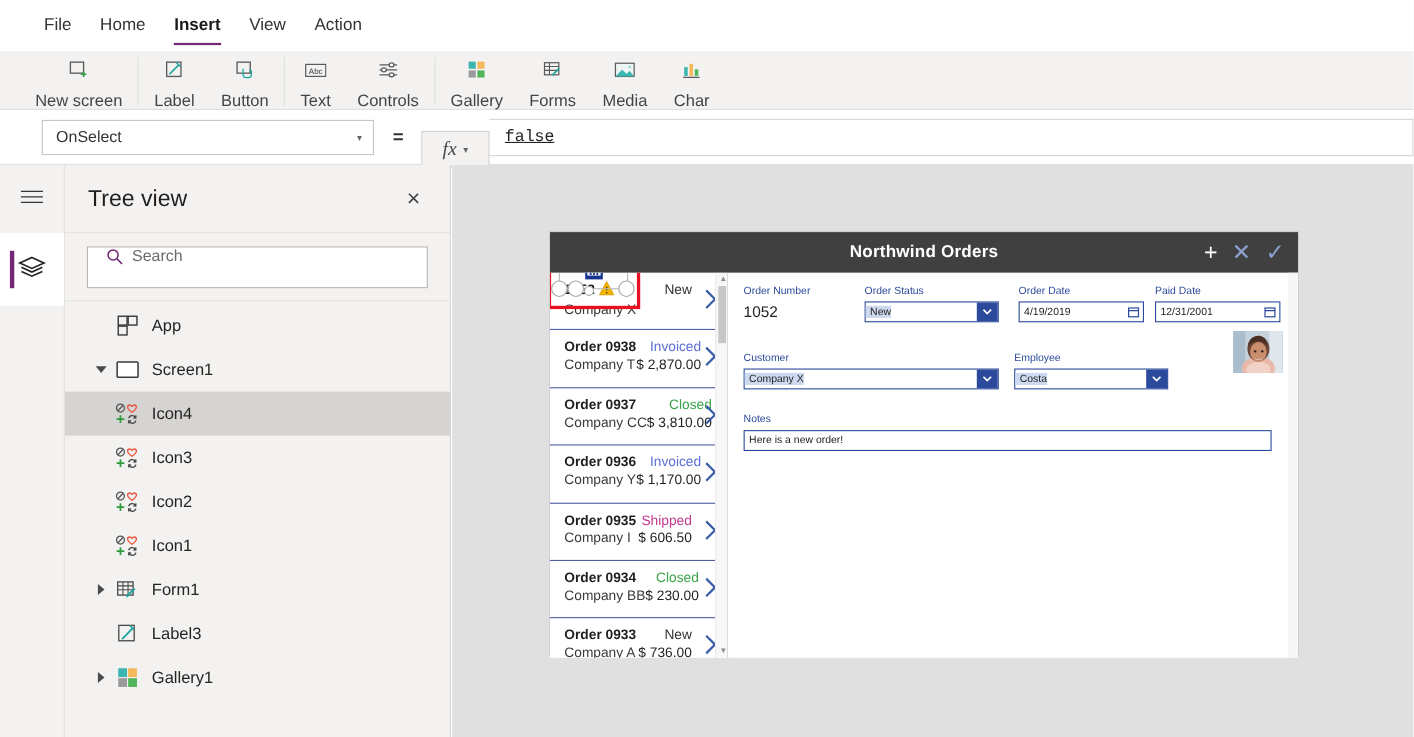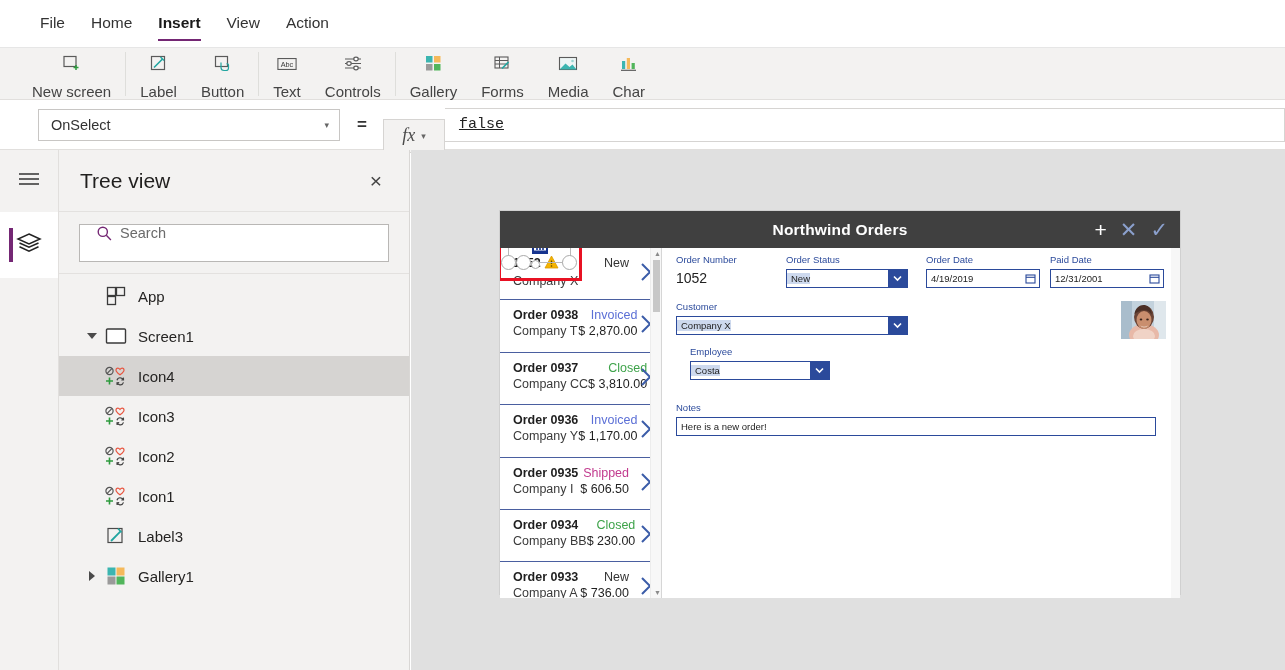--- a/index.html
+++ b/index.html
@@ -167,21 +167,21 @@
     border: 3px solid #e81123; z-index: 20;
   }
   .handle {
     position:absolute; width: 15px; height: 15px; border-radius: 50%;
     background: #ffffff; border: 1px solid #a9a9a9; z-index: 22;
   }
   .hline { position:absolute; background: #b9b9b9; z-index: 21; }
   .trash-ico { position:absolute; z-index: 23; }
 
   
-  .formpane { flex: 1; background: #ffffff; padding: 6px 16px 0 14px; position: relative; }
+  .formpane { flex: 1; background: #ffffff; padding: 11px 16px 0 14px; position: relative; }
   .frow { display: flex; }
   .fld { margin-bottom: 11px; }
   .flabel { font-size: 9.5px; color: #2b4a9b; margin-bottom: 3px; line-height: 12px; }
   .fvalue-plain { font-size: 14px; color: #222; line-height: 18px; }
   .fctl {
     height: 19px; border: 1.5px solid #2b4a9b; background: #ffffff;
     display: flex; align-items: center; justify-content: space-between;
     font-size: 9.5px; color: #222; position: relative;
   }
   .fctl .txt { padding-left: 4px; white-space: nowrap; }
@@ -458,20 +458,33 @@
               <path d="M3 7.6L8 2.4" stroke="#555" stroke-width="1.2"></path>
             <path d="M16 8.8c-2.2-1.7-4-3-4-4.6 0-1.3 1-2 1.9-2 .8 0 1.5.5 2.1 1.3.6-.8 1.3-1.3 2.1-1.3.9 0 1.9.7 1.9 2 0 1.6-1.8 2.9-4 4.6z" fill="none" stroke="#e8543f" stroke-width="1.2"></path>
             <path d="M5.5 11.5v7M2 15h7" stroke="#2e9b3e" stroke-width="1.6"></path>
             <path d="M13 14.2c.5-1.6 2-2.6 3.6-2.4 1.2.1 2.2.9 2.7 2M19.4 11.6l.1 2.3-2.2.1" fill="none" stroke="#444" stroke-width="1.2"></path>
             <path d="M19.5 16.4c-.5 1.6-2 2.6-3.6 2.4-1.2-.1-2.2-.9-2.7-2M13.1 19l-.1-2.3 2.2-.1" fill="none" stroke="#444" stroke-width="1.2"></path>
           </svg>
         </span>
         <span>Icon1</span>
       </div>
 
+      <div class="tnode" style="padding-left:22px">
+        <span class="tw">
+            <span class="arrow-r"></span>
+          </span>
+        <span class="ticon">
+          <svg width="22" height="20" viewBox="0 0 22 20">
+              <rect x="2" y="3" width="14" height="12" fill="none" stroke="#4a4a4a" stroke-width="1.2"></rect>
+              <path d="M2 6.6h14M2 10.2h14M6.8 3v12M11.4 3v12" stroke="#4a4a4a" stroke-width="1"></path>
+              <path d="M10 16.5L17.5 9" stroke="#22a5a0" stroke-width="2"></path>
+            </svg>
+        </span>
+        <span>Form1</span>
+      </div>
 
       <div class="tnode indent-2">
         <span class="ticon">
           <svg width="20" height="20" viewBox="0 0 20 20">
               <rect x="2" y="2.5" width="14" height="14" fill="none" stroke="#4a4a4a" stroke-width="1.2"></rect>
               <path d="M5 15L14.5 5.3" stroke="#22a5a0" stroke-width="1.8"></path>
               <path d="M12 2.6l3.6 3.6" stroke="#22a5a0" stroke-width="1.5"></path>
             </svg>
         </span>
         <span>Label3</span>
@@ -700,21 +713,21 @@
                 <span class="cal-btn">
                   <svg width="11" height="11" viewBox="0 0 11 11">
                       <rect x="1" y="2" width="9" height="8" fill="none" stroke="#2b4a9b" stroke-width="1.1"></rect>
                       <path d="M1 4.3h9" stroke="#2b4a9b" stroke-width="1.1"></path>
                     </svg>
                 </span>
               </div>
             </div>
           </div>
 
-          <div class="frow" style="margin-top:2px;flex-direction:column;">
+          <div class="frow" style="margin-top:16px;">
             <div class="fld" style="width:232px">
               <div class="flabel">Customer</div>
               <div class="fctl">
                 <span class="txt hl">Company X</span>
                 <span class="dd-btn">
                   <svg width="9" height="7" viewBox="0 0 9 7">
                       <path d="M1 1.5l3.5 3.5L8 1.5" fill="none" stroke="#fff" stroke-width="1.6"></path>
                     </svg>
                 </span>
               </div>

